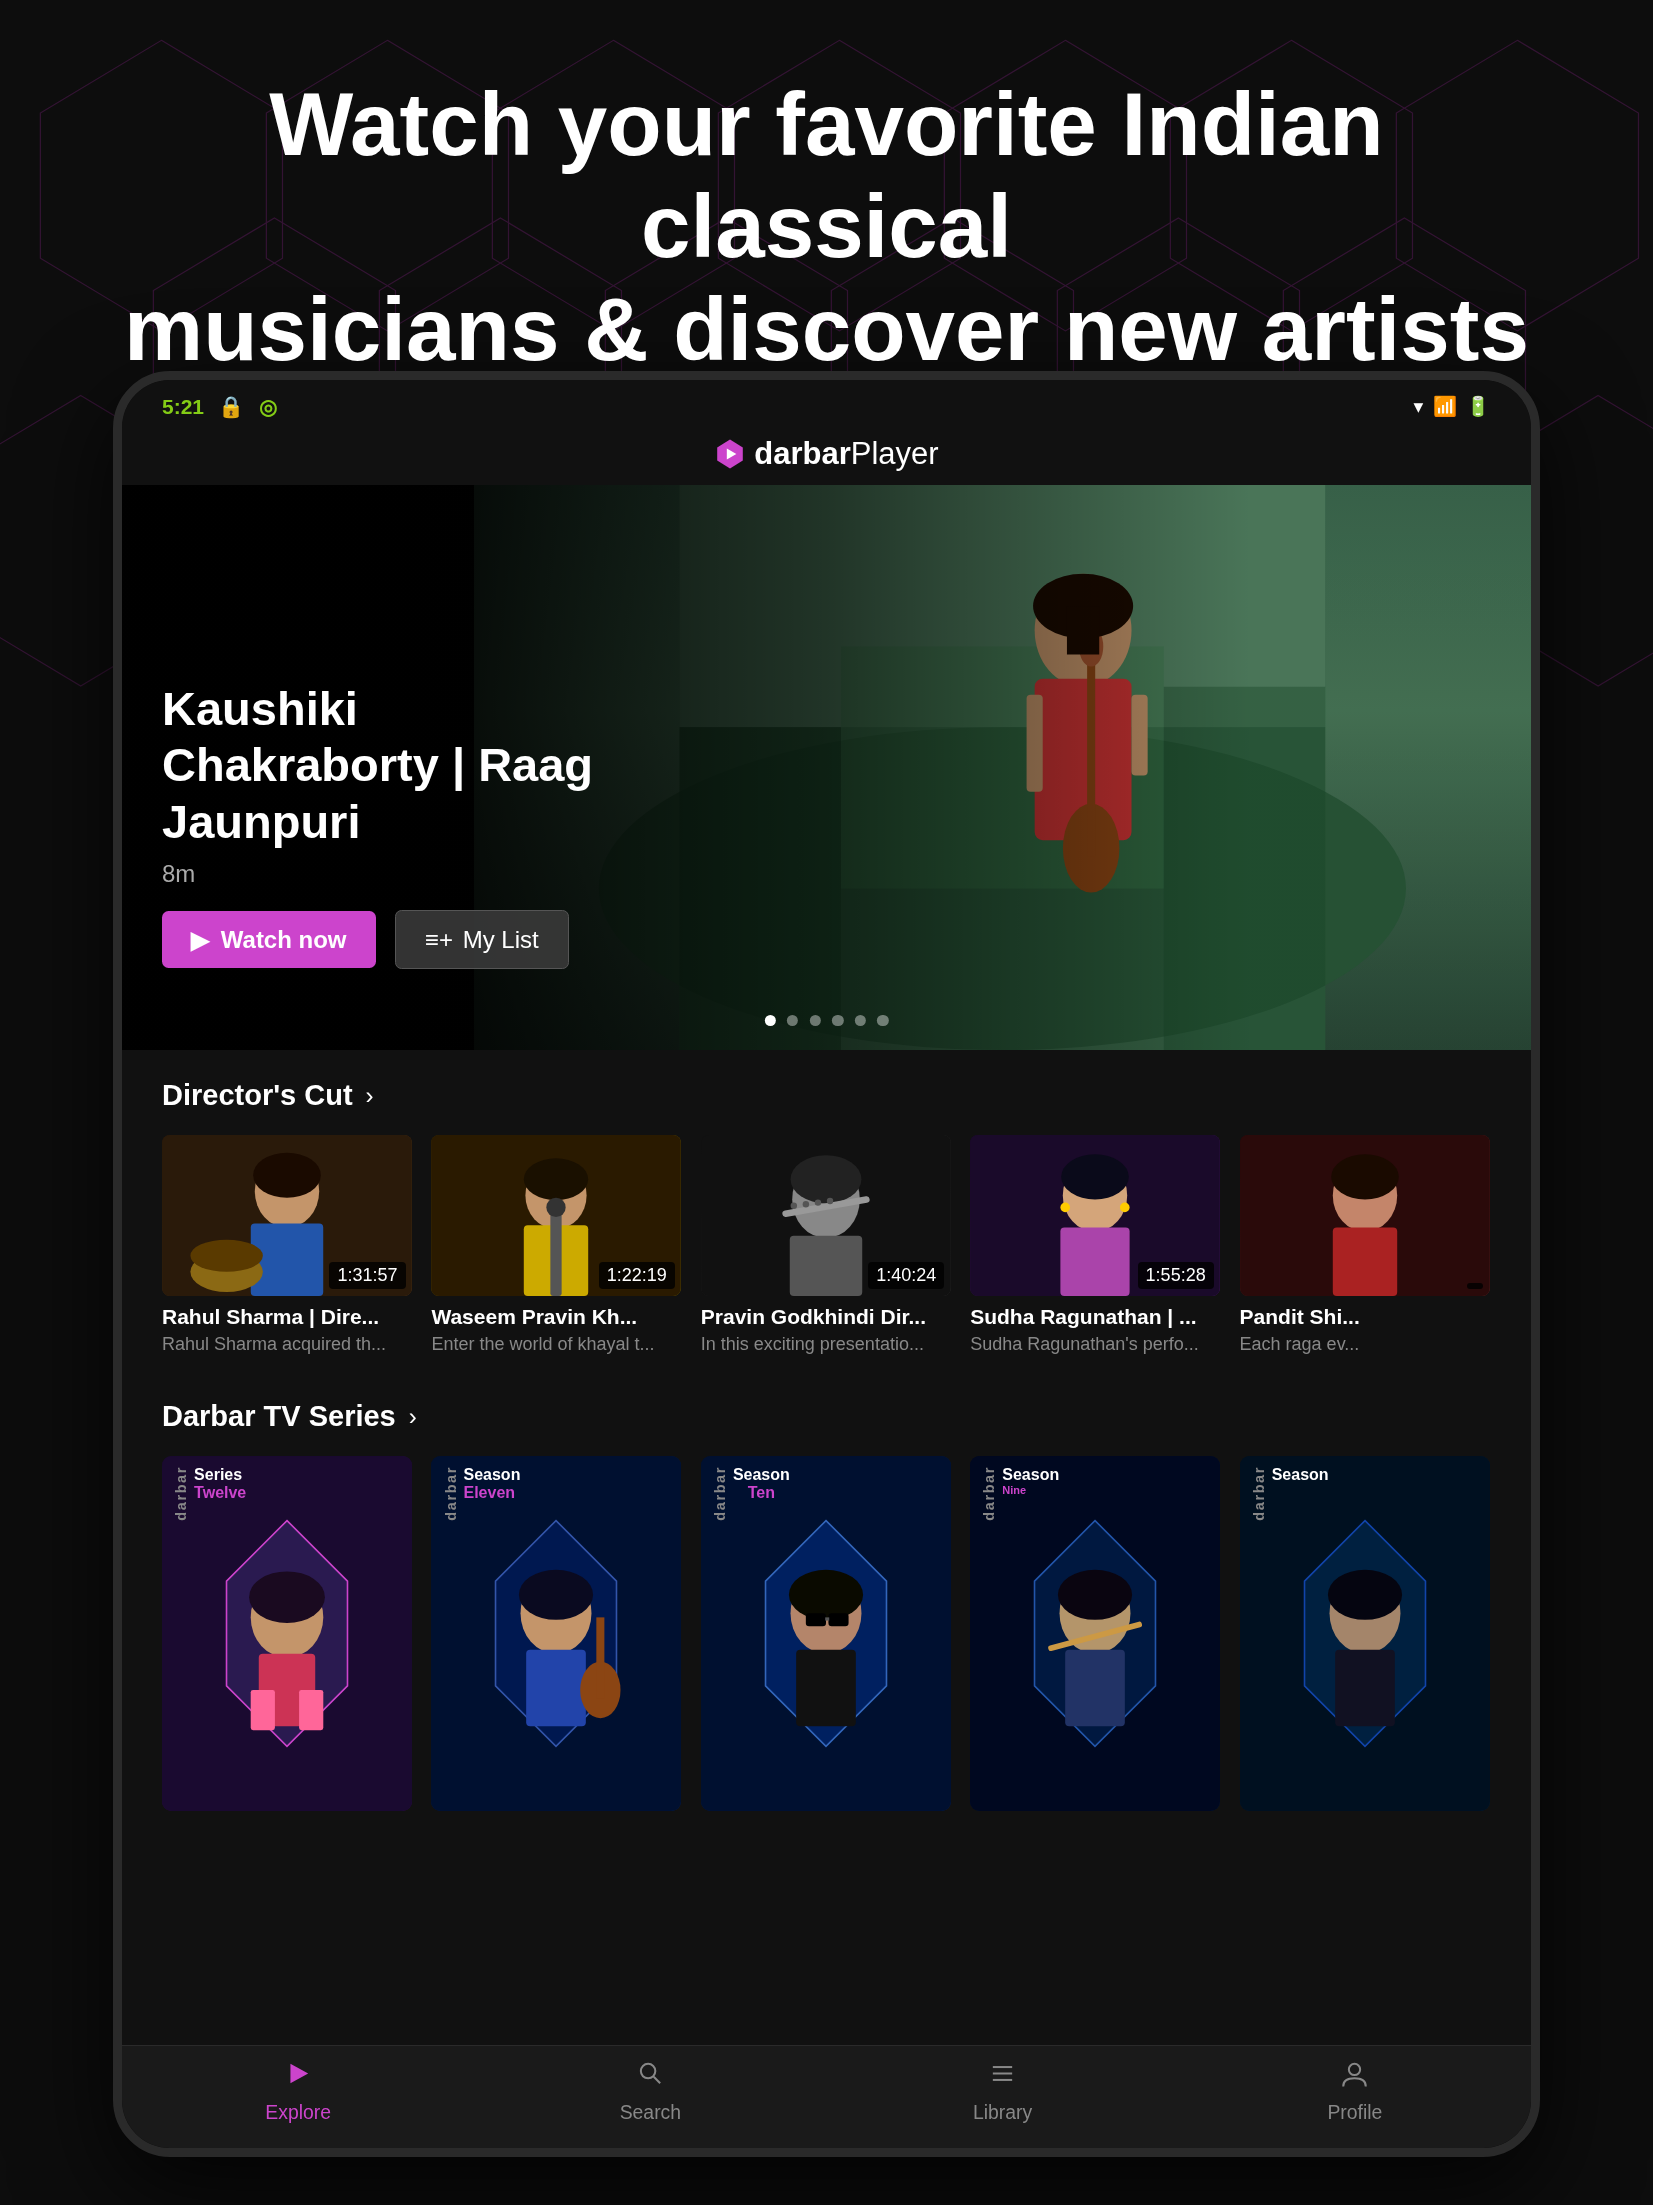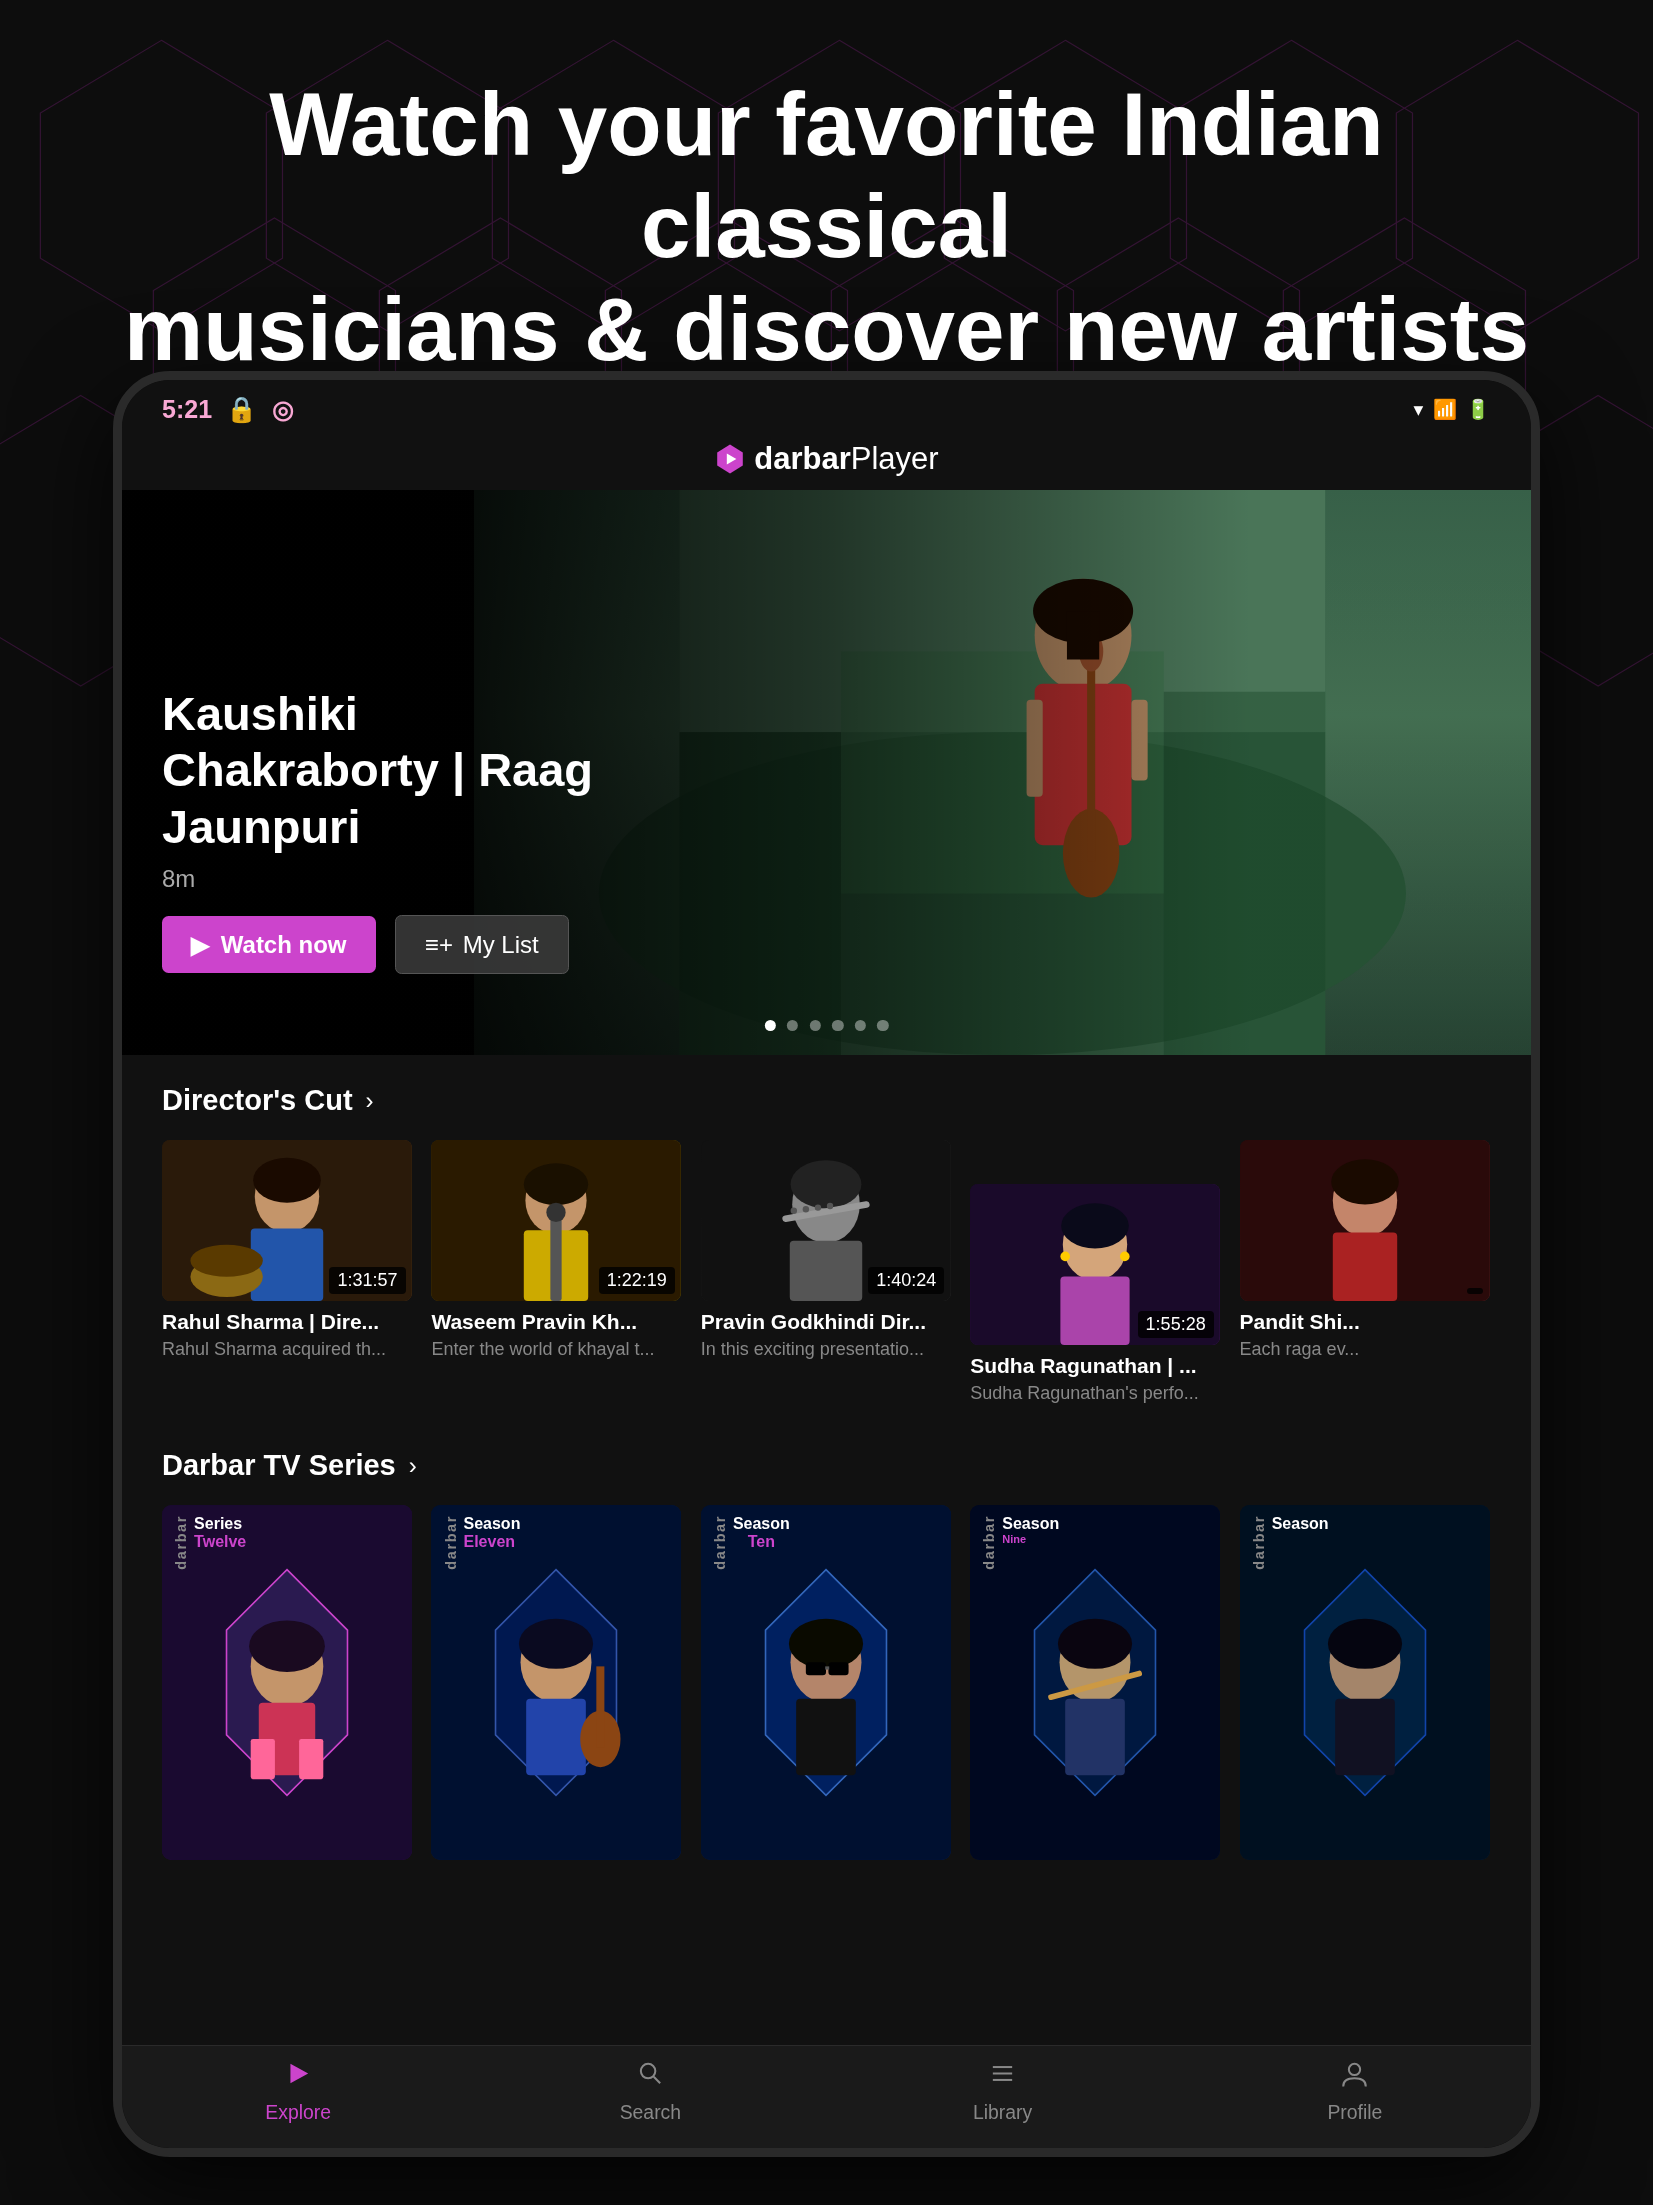--- a/index.html
+++ b/index.html
@@ -73,22 +73,22 @@
       justify-content: space-between;
       align-items: center;
       padding: 14.5px 40px 8px;
       background: #111111;
       flex-shrink: 0;
     }
     .status-left {
       display: flex;
       align-items: center;
       gap: 14.5px;
-      color: #f9a8d4;
-      font-size: 25px;
+      color: #84cc16;
+      font-size: 21px;
       font-weight: 600;
     }
     .status-right {
       display: flex;
       align-items: center;
       gap: 9.7px;
       color: #fff;
       font-size: 19.4px;
     }
 
@@ -340,21 +340,21 @@
       color: #888888;
     }
     .nav-label.active {
       color: #cc44cc;
     }
 
     
     .card-1 { background: linear-gradient(135deg, #1a0a0a, #3a1a0a); }
     .card-2 { background: linear-gradient(135deg, #1a1500, #3a3000); }
     .card-3 { background: linear-gradient(135deg, #050505, #202020); }
-    .card-4 { background: linear-gradient(135deg, #0a0020, #200040); margin-top: 44px; }
+    .card-4 { background: linear-gradient(135deg, #0a0020, #200040); }
     .card-5 { background: linear-gradient(135deg, #0a0020, #200050); }
 
     .series-1 { background: linear-gradient(135deg, #1a0a30, #300a50); }
     .series-2 { background: linear-gradient(135deg, #001030, #002060); }
     .series-3 { background: linear-gradient(135deg, #001030, #002060); }
     .series-4 { background: linear-gradient(135deg, #000820, #001840); }
     .series-5 { background: linear-gradient(135deg, #001020, #002040); }
 
     .thumb-1-person {
       background: linear-gradient(135deg, #2a1a0a 0%, #5a3a1a 100%);

